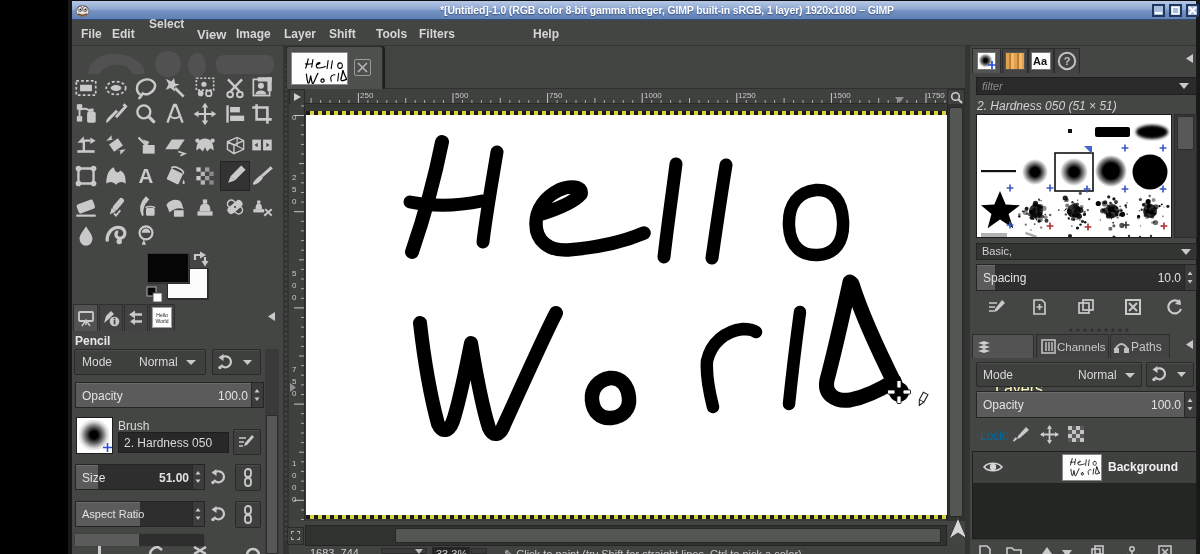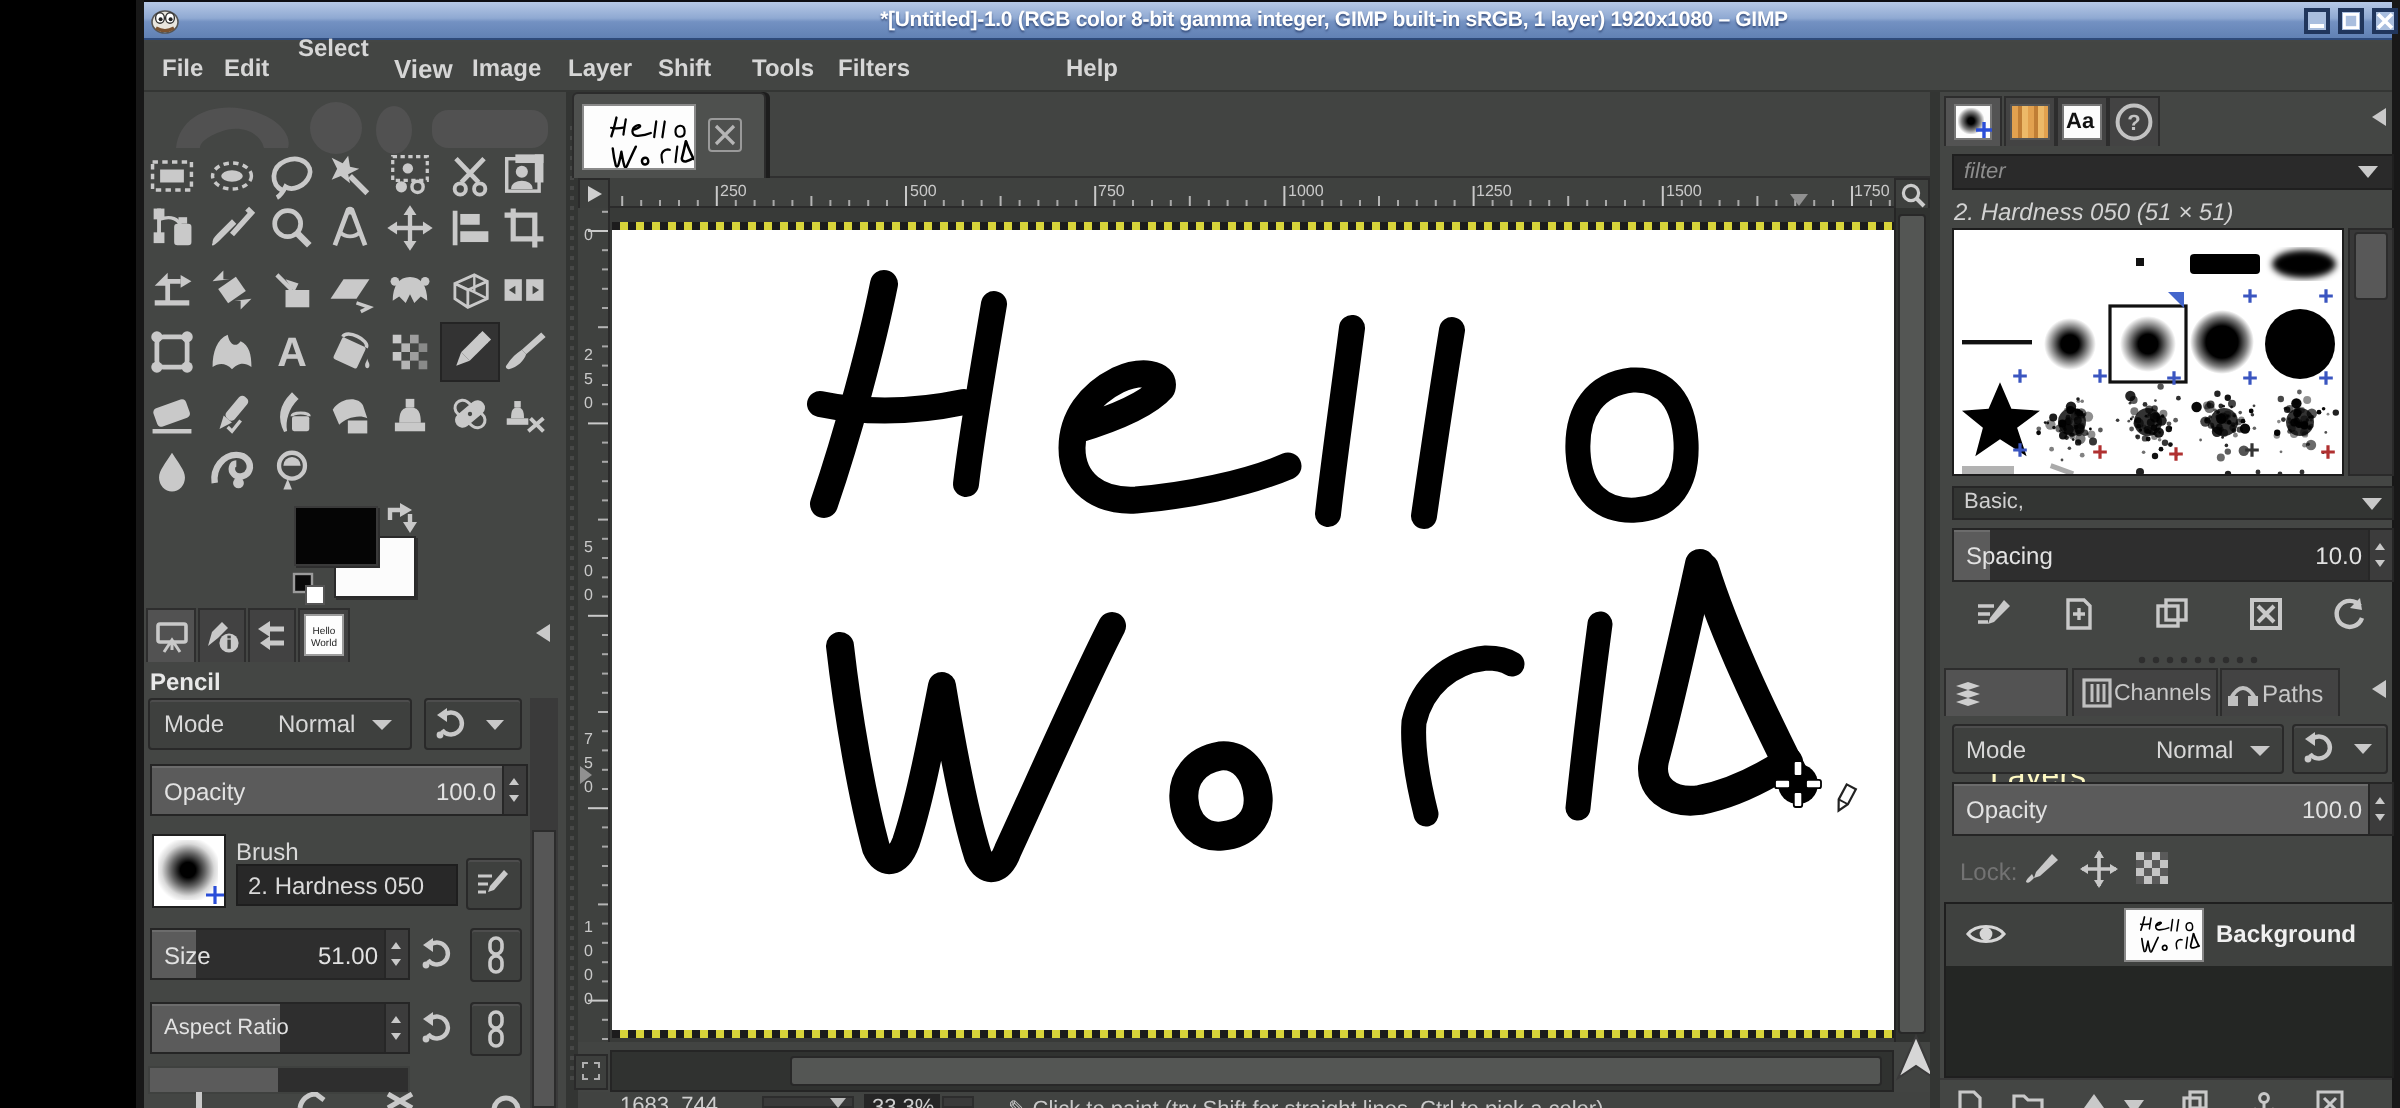--- a/index.html
+++ b/index.html
@@ -323,21 +323,21 @@
 <div style="position:absolute;left:118px;top:432px;width:111px;height:21px;background:#282828;border:1px solid #1e1e1e;"></div>
 <div class="t" style="left:124px;top:436px;font-size:12px;color:#dadada;">2. Hardness 050</div>
 <div style="position:absolute;left:233px;top:429px;width:28px;height:26px;background:#3e403e;border:1px solid #292929;border-radius:2px;box-shadow:inset 0 1px 0 #4d4d4d;"></div>
 <svg style="position:absolute;left:238px;top:434px;" width="17" height="16" viewBox="0 0 17 16">
     <path d="M1,4 L8,4 M1,8 L6,8 M1,12 L5,12" stroke="#c9c9c9" stroke-width="1.6"></path>
     <path d="M14,1 L16,3 L9,11 L6,12 L7,9 Z" fill="#c9c9c9"></path>
   </svg>
 <div style="position:absolute;left:75px;top:464px;width:130px;height:26px;background:#2e2e2e;border:1px solid #252525;"></div>
 <div style="position:absolute;left:76px;top:465px;width:22px;height:24px;background:#5b5b5b;box-shadow:inset 0 1px 0 #6c6c6c;"></div>
 <div class="t" style="left:82px;top:471px;font-size:12px;color:#e2e2e2;">Size</div>
-<div class="t" style="left:75px;top:471px;width:114px;text-align:right;font-size:12px;color:#e2e2e2;">51.00</div>
+<div class="t" style="left:75px;top:471px;width:114px;text-align:right;font-size:12px;color:#e2e2e2;font-weight:bold;">51.00</div>
 <div style="position:absolute;left:192px;top:465px;width:12px;height:24px;background:#3c3c3c;border-left:1px solid #272727;"></div>
 <svg style="position:absolute;left:193px;top:465px;" width="10" height="24" viewBox="0 0 10 24">
     <path d="M2.5,9.5 L5,6.0 L7.5,9.5 Z" fill="#c9c9c9"></path>
     <path d="M2.5,14.5 L5,18.0 L7.5,14.5 Z" fill="#c9c9c9"></path>
   </svg>
 <svg style="position:absolute;left:211px;top:469px;" width="16" height="16" viewBox="0 0 16 16">
     <path d="M4.0,3.5 A5.5,5.5 0 1 1 3.0,11.0" fill="none" stroke="#c9c9c9" stroke-width="2.2"></path>
     <path d="M5.5,0 L5.5,7.0 L0.5,3.5 Z" fill="#c9c9c9"></path>
     <circle cx="2.0" cy="13.5" r="1.7" fill="#c9c9c9"></circle>
   </svg>
@@ -994,21 +994,21 @@
   </svg>
 <div style="position:absolute;left:976px;top:391px;width:221px;height:27px;background:#2e2e2e;border:1px solid #252525;"></div>
 <div style="position:absolute;left:977px;top:392px;width:219px;height:25px;background:#5b5b5b;box-shadow:inset 0 1px 0 #6c6c6c;"></div>
 <div class="t" style="left:983px;top:398px;font-size:12px;color:#e2e2e2;">Opacity</div>
 <div class="t" style="left:976px;top:398px;width:205px;text-align:right;font-size:12px;color:#e2e2e2;">100.0</div>
 <div style="position:absolute;left:1184px;top:392px;width:12px;height:25px;background:#3c3c3c;border-left:1px solid #272727;"></div>
 <svg style="position:absolute;left:1185px;top:392px;" width="10" height="25" viewBox="0 0 10 25">
     <path d="M2.5,10.0 L5,6.5 L7.5,10.0 Z" fill="#c9c9c9"></path>
     <path d="M2.5,15.0 L5,18.5 L7.5,15.0 Z" fill="#c9c9c9"></path>
   </svg>
-<div class="t" style="left:980px;top:429px;font-size:12px;color:#737373;">Lock:</div>
+<div class="t" style="left:980px;top:429px;font-size:12px;color:#0369a1;">Lock:</div>
 <svg style="position:absolute;left:1012px;top:426px;" width="18" height="18" viewBox="0 0 18 18">
     <path d="M14,1 L17,4 L8,12 L5,13 L6,10 Z" fill="#c9c9c9"></path>
     <path d="M5,13 C3,15 2,16 1,15 C1,14 2,13 4,11 Z" fill="#c9c9c9"></path>
   </svg>
 <svg style="position:absolute;left:1040px;top:425px;" width="19" height="19" viewBox="0 0 19 19">
     <path d="M9.5,1 L9.5,18 M1,9.5 L18,9.5" stroke="#c9c9c9" stroke-width="1.8"></path>
     <path d="M9.5,0 L7,4 L12,4 Z M9.5,19 L7,15 L12,15 Z M0,9.5 L4,7 L4,12 Z M19,9.5 L15,7 L15,12 Z" fill="#c9c9c9"></path>
   </svg>
 <svg style="position:absolute;left:1068px;top:426px;" width="16" height="16" viewBox="0 0 16 16">
     <rect x="0" y="0" width="4" height="4" fill="#c4c4c4"></rect>

